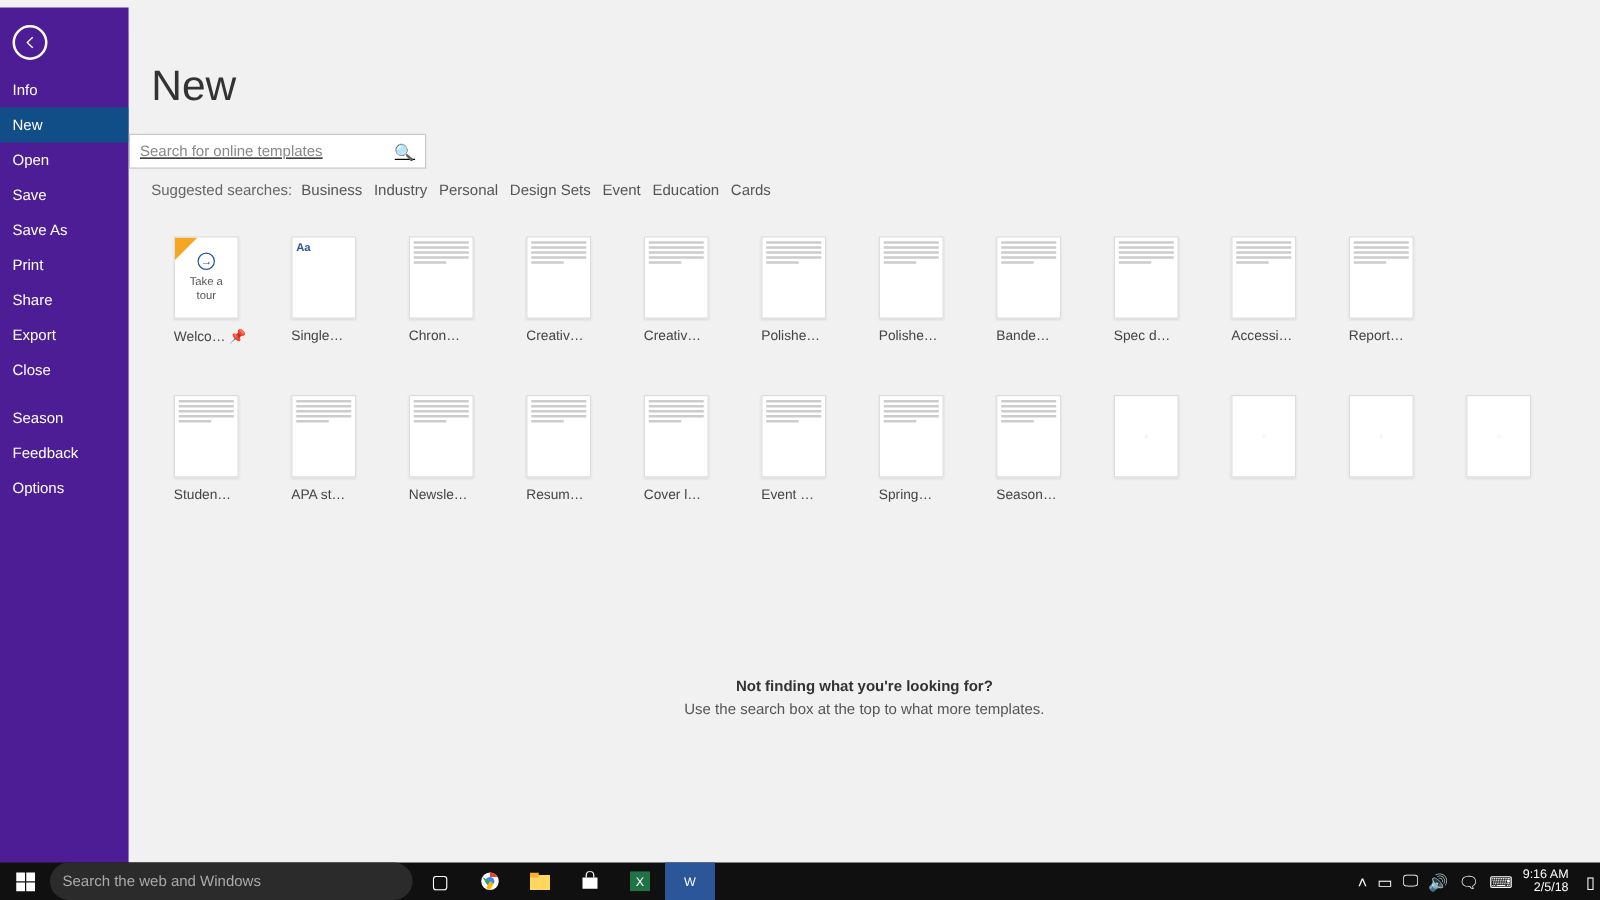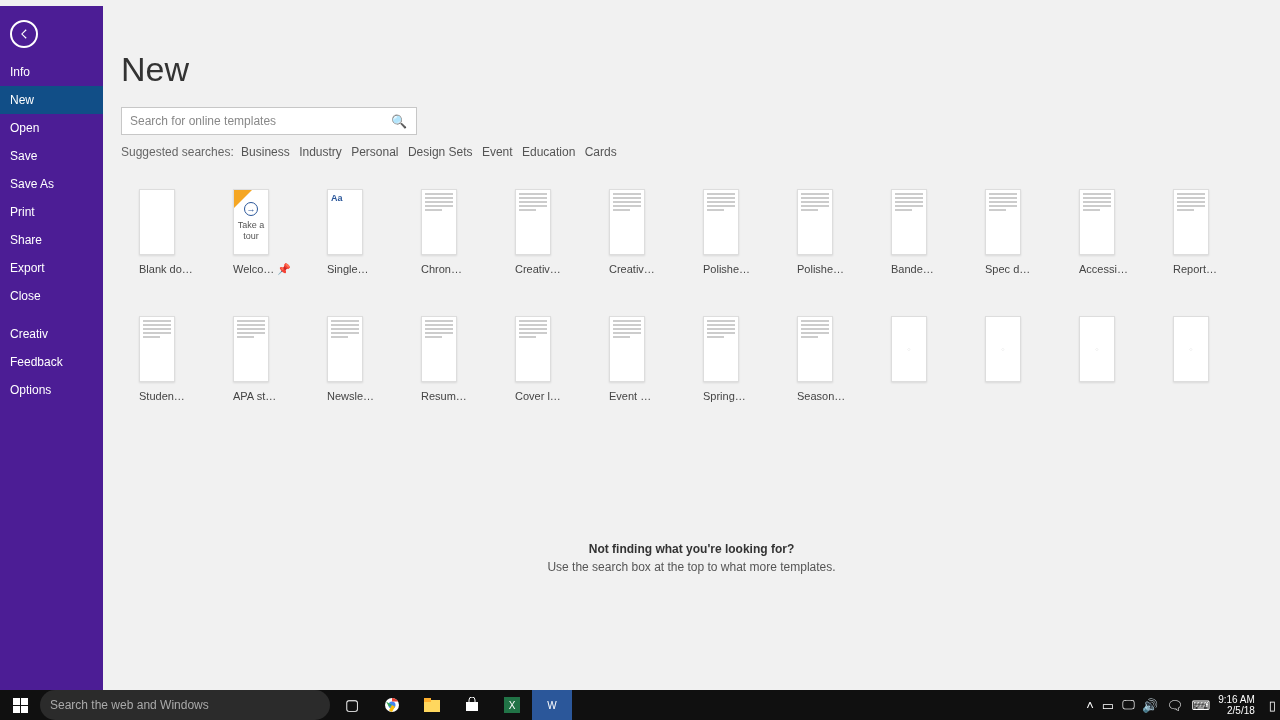--- a/index.html
+++ b/index.html
@@ -12,29 +12,29 @@
 .window-controls span { cursor: pointer; display:inline-flex; width:16px; height:16px; align-items:center; justify-content:center; }
 .sb { position:absolute; left:0; top:6px; width:103px; height:690px; background:#4c1d95; }
 .sb .back { width:28px; height:28px; border:2px solid #fff; border-radius:50%; margin:14px 0 10px 10px; display:flex; align-items:center; justify-content:center; cursor:pointer; }
 .sb .back svg { fill:#fff; }
 .sb .item { padding:7px 10px; font-size:12px; cursor:pointer; color:#fff; }
 .sb .item.sel { background:#114e87; }
 .sb .spacer { height:10px; }
 
 .main { position:absolute; left:103px; top:0; right:0; height:690px; background:#f1f1f1; overflow:hidden; }
 .main-title { font-size:34px; font-weight:200; color:#333; margin:50px 0 18px 18px; }
-.searchbox { width:296px; height:28px; border:1px solid #c7c7c7; background:#fff; margin-left:18px; display:flex; align-items:center; padding:0 8px; }
+.searchbox { width:238px; height:28px; border:1px solid #c7c7c7; background:#fff; display:flex; align-items:center; padding:0 8px;text-decoration:underline; }
 .searchbox input { border:none; outline:none; flex:1; font-size:12px; color:#333; background:transparent; }
 .searchbox input::placeholder { color:#888; }
 .searchbox .sicon { color:#666; font-size:13px; cursor:pointer; }
 .suggested { margin:10px 0 0 18px; font-size:12px; color:#444; }
 .suggested .lbl { color:#666; margin-right:4px; }
 .suggested a { color:#555; margin-right:6px; cursor:pointer; }
 .tmpl { width:60px; }
-.tmpl .thumb { width:36px; height:66px; background:#fff; border:1px solid #ddd; box-shadow:0 1px 2px rgba(0,0,0,0.1); margin-bottom:8px; position:relative; overflow:hidden; font-size:5px; color:#888; padding:3px; }
+.tmpl .thumb { width:52px; height:66px; background:#fff; border:1px solid #ddd; box-shadow:0 1px 2px rgba(0,0,0,0.1); margin-bottom:8px; position:relative; overflow:hidden; font-size:5px; color:#888; padding:3px; }
 .tmpl .label { font-size:11px; color:#444; white-space:nowrap; overflow:hidden; text-overflow:ellipsis; width:60px; text-align:left; }
 .row1, .row2 { display:flex; gap:34px; padding-left:36px; margin-top:30px; }
 .row2 { margin-top:40px; }
 
 .not-finding { text-align:center; margin-top:140px; color:#555; font-size:12px; }
 .not-finding .h { font-weight:600; color:#333; margin-bottom:4px; }
 
 .taskbar { position:absolute; bottom:0; left:0; right:0; height:30px; background:#101010; display:flex; align-items:center; color:#fff; font-size:12px; }
 .start { width:40px; height:30px; display:flex; align-items:center; justify-content:center; cursor:pointer; }
 .start-grid { display:grid; grid-template-columns:7px 7px; grid-template-rows:7px 7px; gap:1px; }
@@ -78,21 +78,21 @@
   <div class="item">Info</div>
   <div class="item sel">New</div>
   <div class="item">Open</div>
   <div class="item">Save</div>
   <div class="item">Save As</div>
   <div class="item">Print</div>
   <div class="item">Share</div>
   <div class="item">Export</div>
   <div class="item">Close</div>
   <div class="spacer"></div>
-  <div class="item">Creativ</div>
+  <div class="item">Season</div>
   <div class="item">Feedback</div>
   <div class="item">Options</div>
 </div>
 
 <div class="main">
   <div class="main-title">New</div>
   <div class="searchbox">
     <input type="text" placeholder="Search for online templates" style="">
     <span class="sicon">🔍</span>
   </div>
@@ -101,24 +101,20 @@
     <a>Business</a>
     <a>Industry</a>
     <a>Personal</a>
     <a>Design Sets</a>
     <a>Event</a>
     <a>Education</a>
     <a>Cards</a>
   </div>
 
   <div class="row1" id="row1">
-      <div class="tmpl">
-        <div class="thumb"></div>
-        <div class="label">Blank do…</div>
-      </div>
       <div class="tmpl">
         <div class="thumb">
           <div class="welcome-thumb">
             <div class="corner"></div>
             <div class="arrow">→</div>
             <div class="t">Take a<br>tour</div>
           </div>
         </div>
         <div class="label">Welco… <span style="color:#888">📌</span></div>
       </div>

